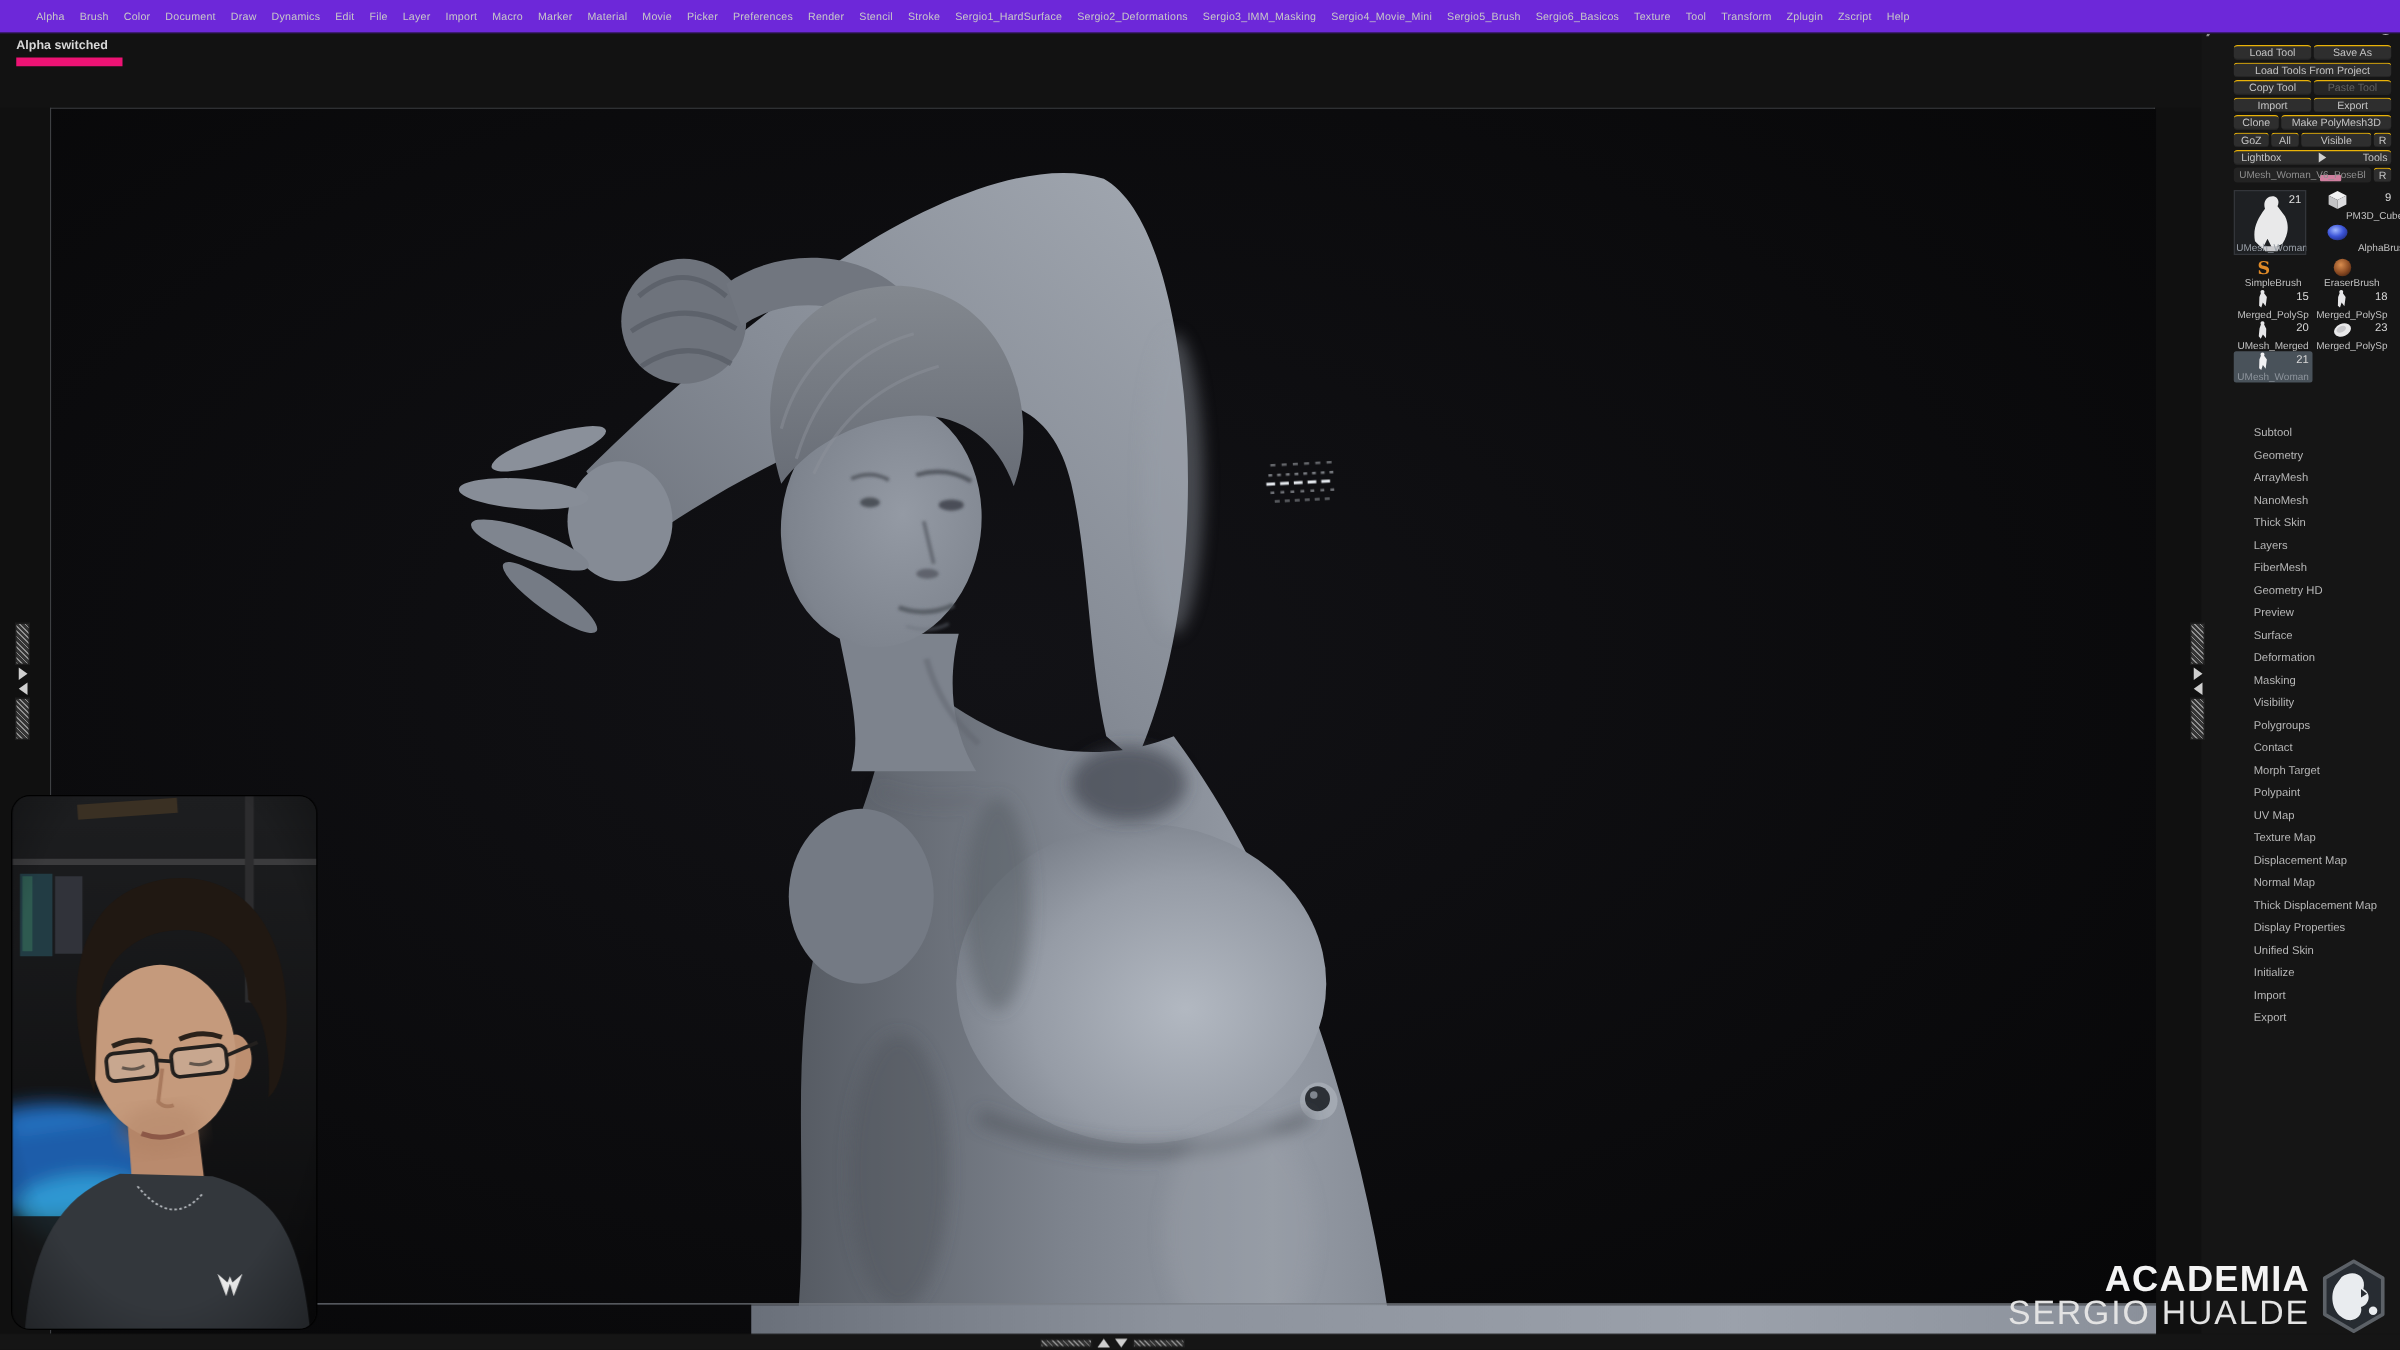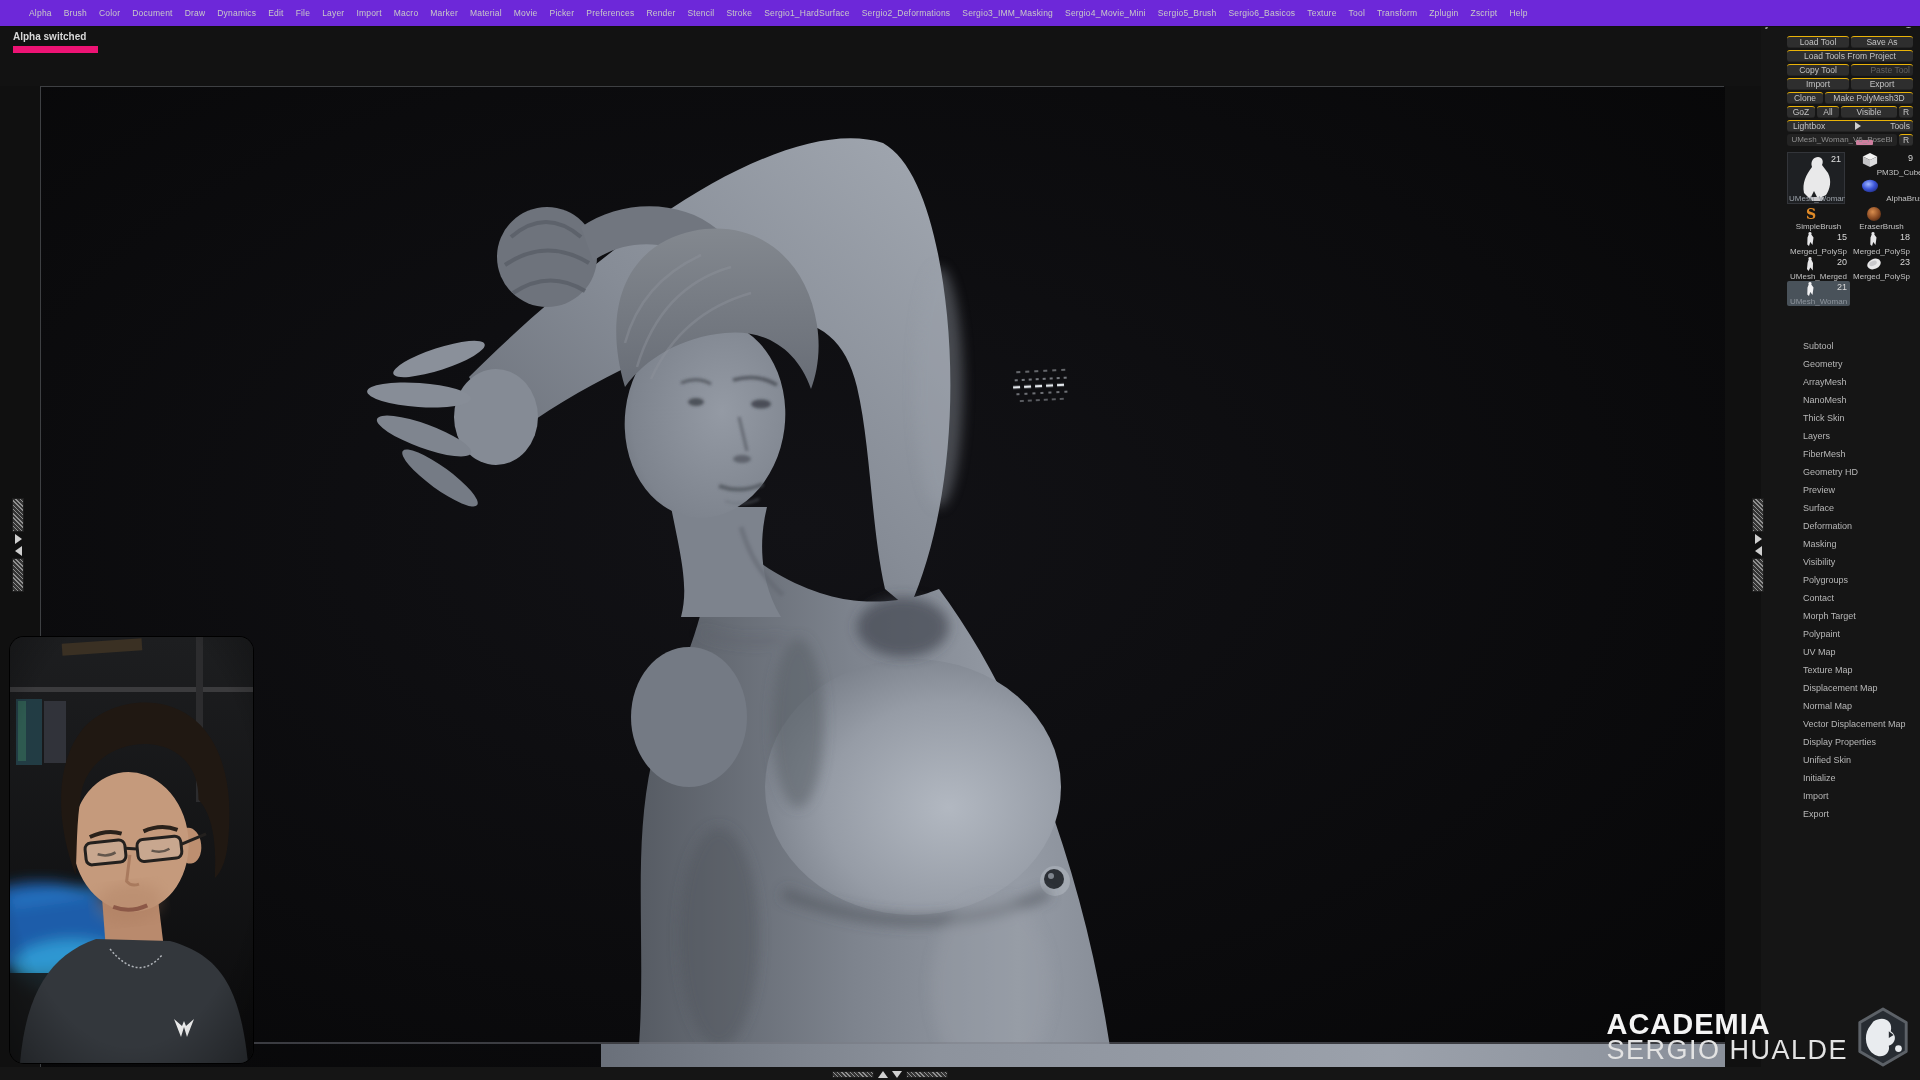--- a/index.html
+++ b/index.html
@@ -29,21 +29,21 @@
                display:flex; align-items:center; }
   .tp-title { font-size:11.5px; color:#dadada; margin-left:8px; flex:1; }
   .tp-rows { position:absolute; left:26px; top:36px; width:126px;
              display:flex; flex-direction:column; gap:2px; }
   .btn-row { display:flex; gap:2px; }
   .zbtn { background:#2e2e2e; border-radius:3px; border-top:1px solid #eab308;
           border-bottom:1px solid #232323; color:#c4c4c4; font-size:8.5px;
           height:12px; line-height:11px; text-align:center; padding:0 3px;
           white-space:nowrap; overflow:hidden; cursor:pointer; }
   .zbtn.grow { flex:1; }
-  .zbtn.disabled { color:#626262; background:#262626;text-align:right; }
+  .zbtn.disabled { color:#626262; background:#262626; }
   .zbtn.small { flex:0 0 14px; padding:0; }
   .name-slider { position:relative; flex:1; background:#232323; border-radius:3px;
                  color:#8f8f8f; font-size:8px; height:12px; line-height:11px;
                  text-align:center; white-space:nowrap; overflow:hidden; cursor:pointer;}
   .name-slider .pink-fill { position:absolute; right:24px; bottom:1px; width:17px;
                             height:5px; opacity:.85; border-radius:1px; }
   .name-slider .nm { position:relative; z-index:2; }
 
   
   .thumbs { position:absolute; left:26px; top:152px; width:128px; }
@@ -96,21 +96,21 @@
            border-top:7px solid #cfcfcf; }
 
   
   .webcam { position:absolute; left:10px; top:637px; width:243px; height:426px;
             border-radius:14px; overflow:hidden; z-index:25; background:#121214;
             box-shadow:0 0 0 1px #000; }
 
   
   .watermark { position:absolute; right:8px; bottom:12px; z-index:40;
                display:flex; align-items:center; }
-  .wm-text { text-align:left; margin-right:6px; line-height:.92; }
+  .wm-text { text-align:right; margin-right:6px; line-height:.92; }
   .wm-line1 { font-size:29px; font-weight:bold; color:#f4f4f4; letter-spacing:1px; }
   .wm-line2 { font-size:27px; font-weight:300; color:#e3e3e3; letter-spacing:1.5px; }
 
   .bottom-strip { position:absolute; left:0; top:1067px; width:100%; height:13px;
                   background:#151515; z-index:15; }
   .top-strip { position:absolute; left:0; top:27px; width:100%; height:59px;
                background:#121212; z-index:5; }
 </style>
 </head>
 <body>
@@ -466,21 +466,21 @@
     <div class="section-item">Masking</div>
     <div class="section-item">Visibility</div>
     <div class="section-item">Polygroups</div>
     <div class="section-item">Contact</div>
     <div class="section-item">Morph Target</div>
     <div class="section-item">Polypaint</div>
     <div class="section-item">UV Map</div>
     <div class="section-item">Texture Map</div>
     <div class="section-item">Displacement Map</div>
     <div class="section-item">Normal Map</div>
-    <div class="section-item">Vector Displacement Map</div>
+    <div class="section-item">Thick Displacement Map</div>
     <div class="section-item">Display Properties</div>
     <div class="section-item">Unified Skin</div>
     <div class="section-item">Initialize</div>
     <div class="section-item">Import</div>
     <div class="section-item">Export</div>
   </div>
 </div>
 
 <div class="webcam">
   <svg width="243" height="426" viewBox="0 0 243 426">

